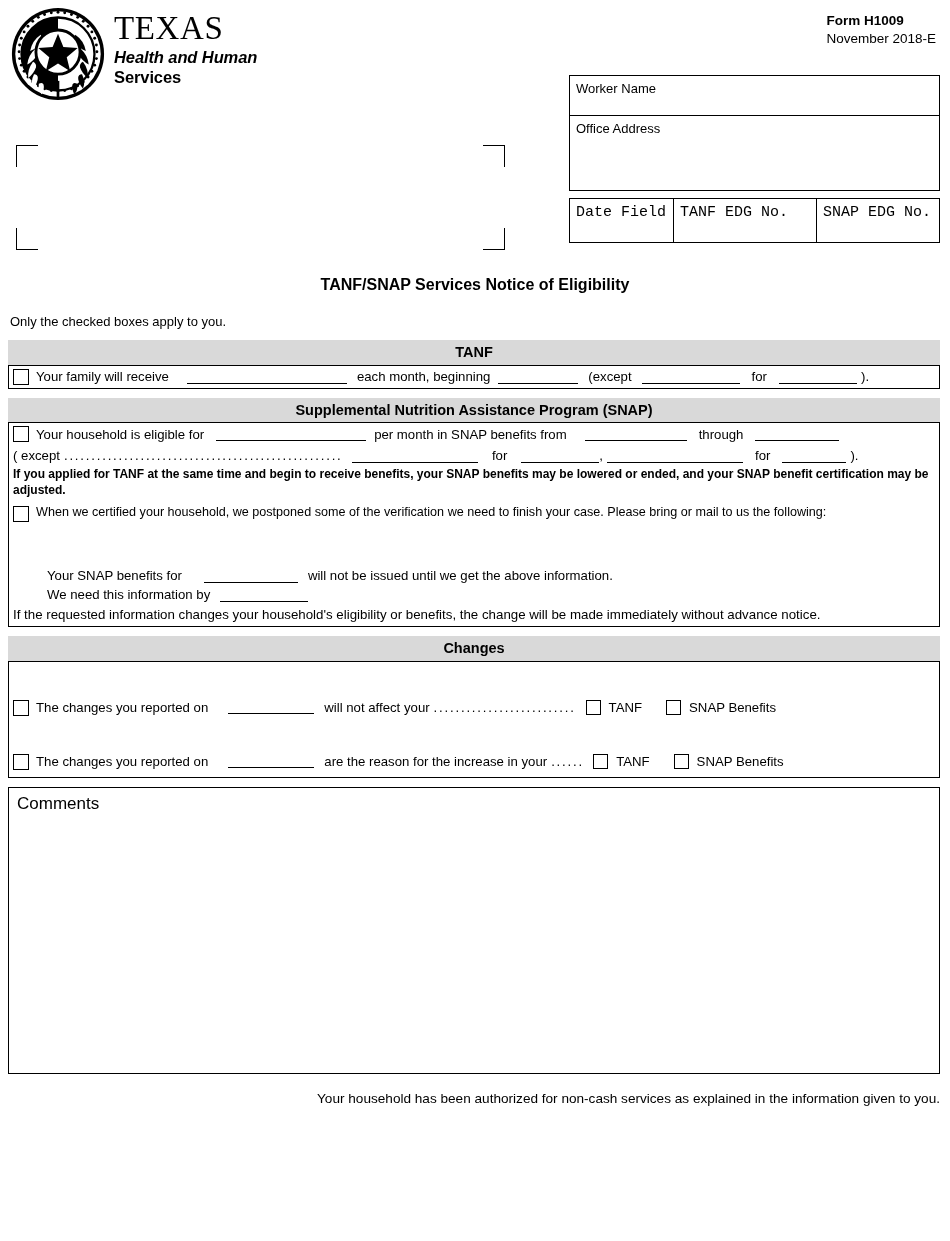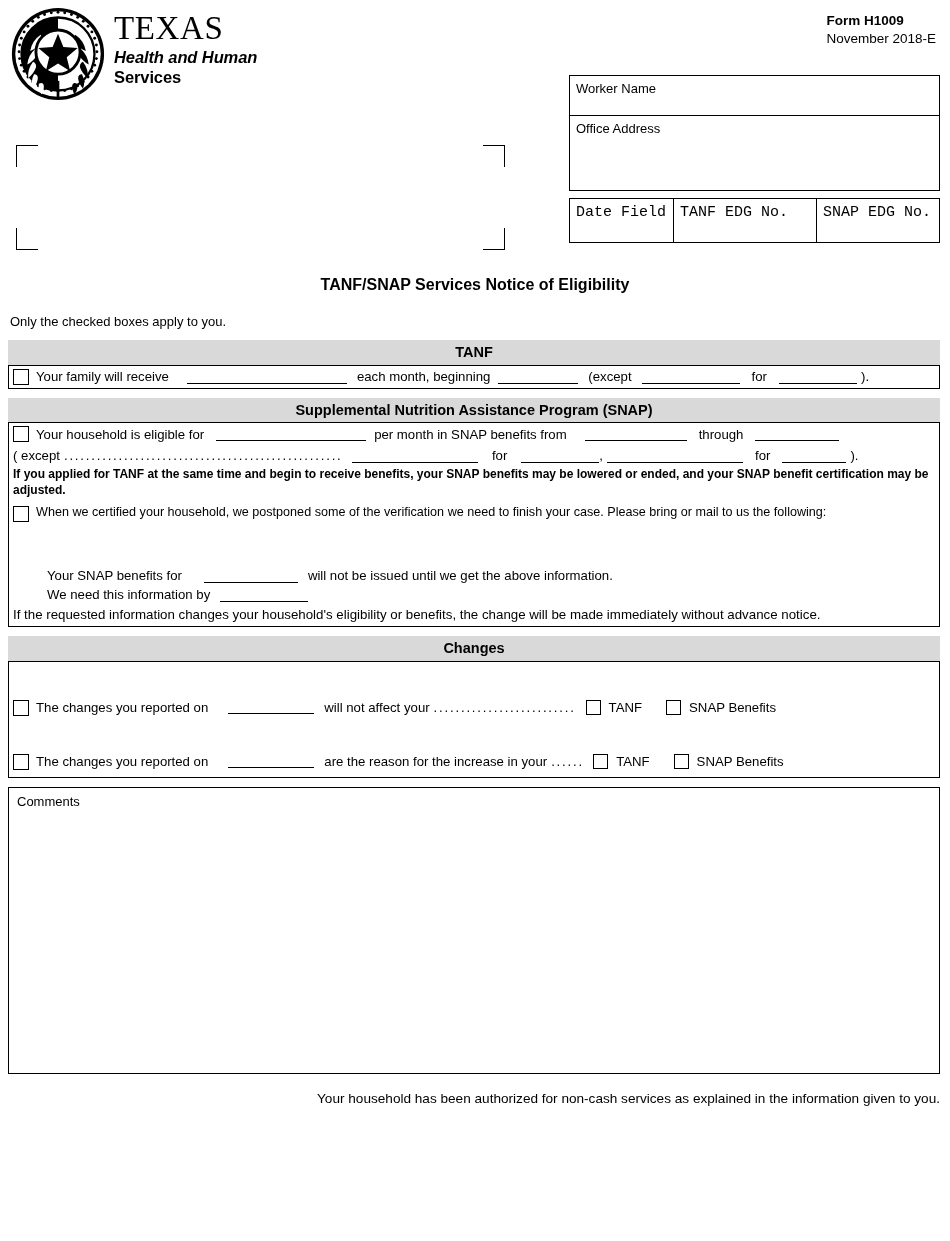--- a/index.html
+++ b/index.html
@@ -230,21 +230,21 @@
     border: 1.6px solid #000;
     background: #fff;
     flex: none;
   }
 
   
   .comments-box {
     border: 1.5px solid #000;
     height: 287px;
     padding: 6px 8px;
-    font-size: 13px;
+    font-size: 17px;
     margin-top: 9px;
   }
 
   .footer-note {
     text-align: right;
     font-size: 13.6px;
     margin-top: 17px;
   }
 </style>
 </head>

